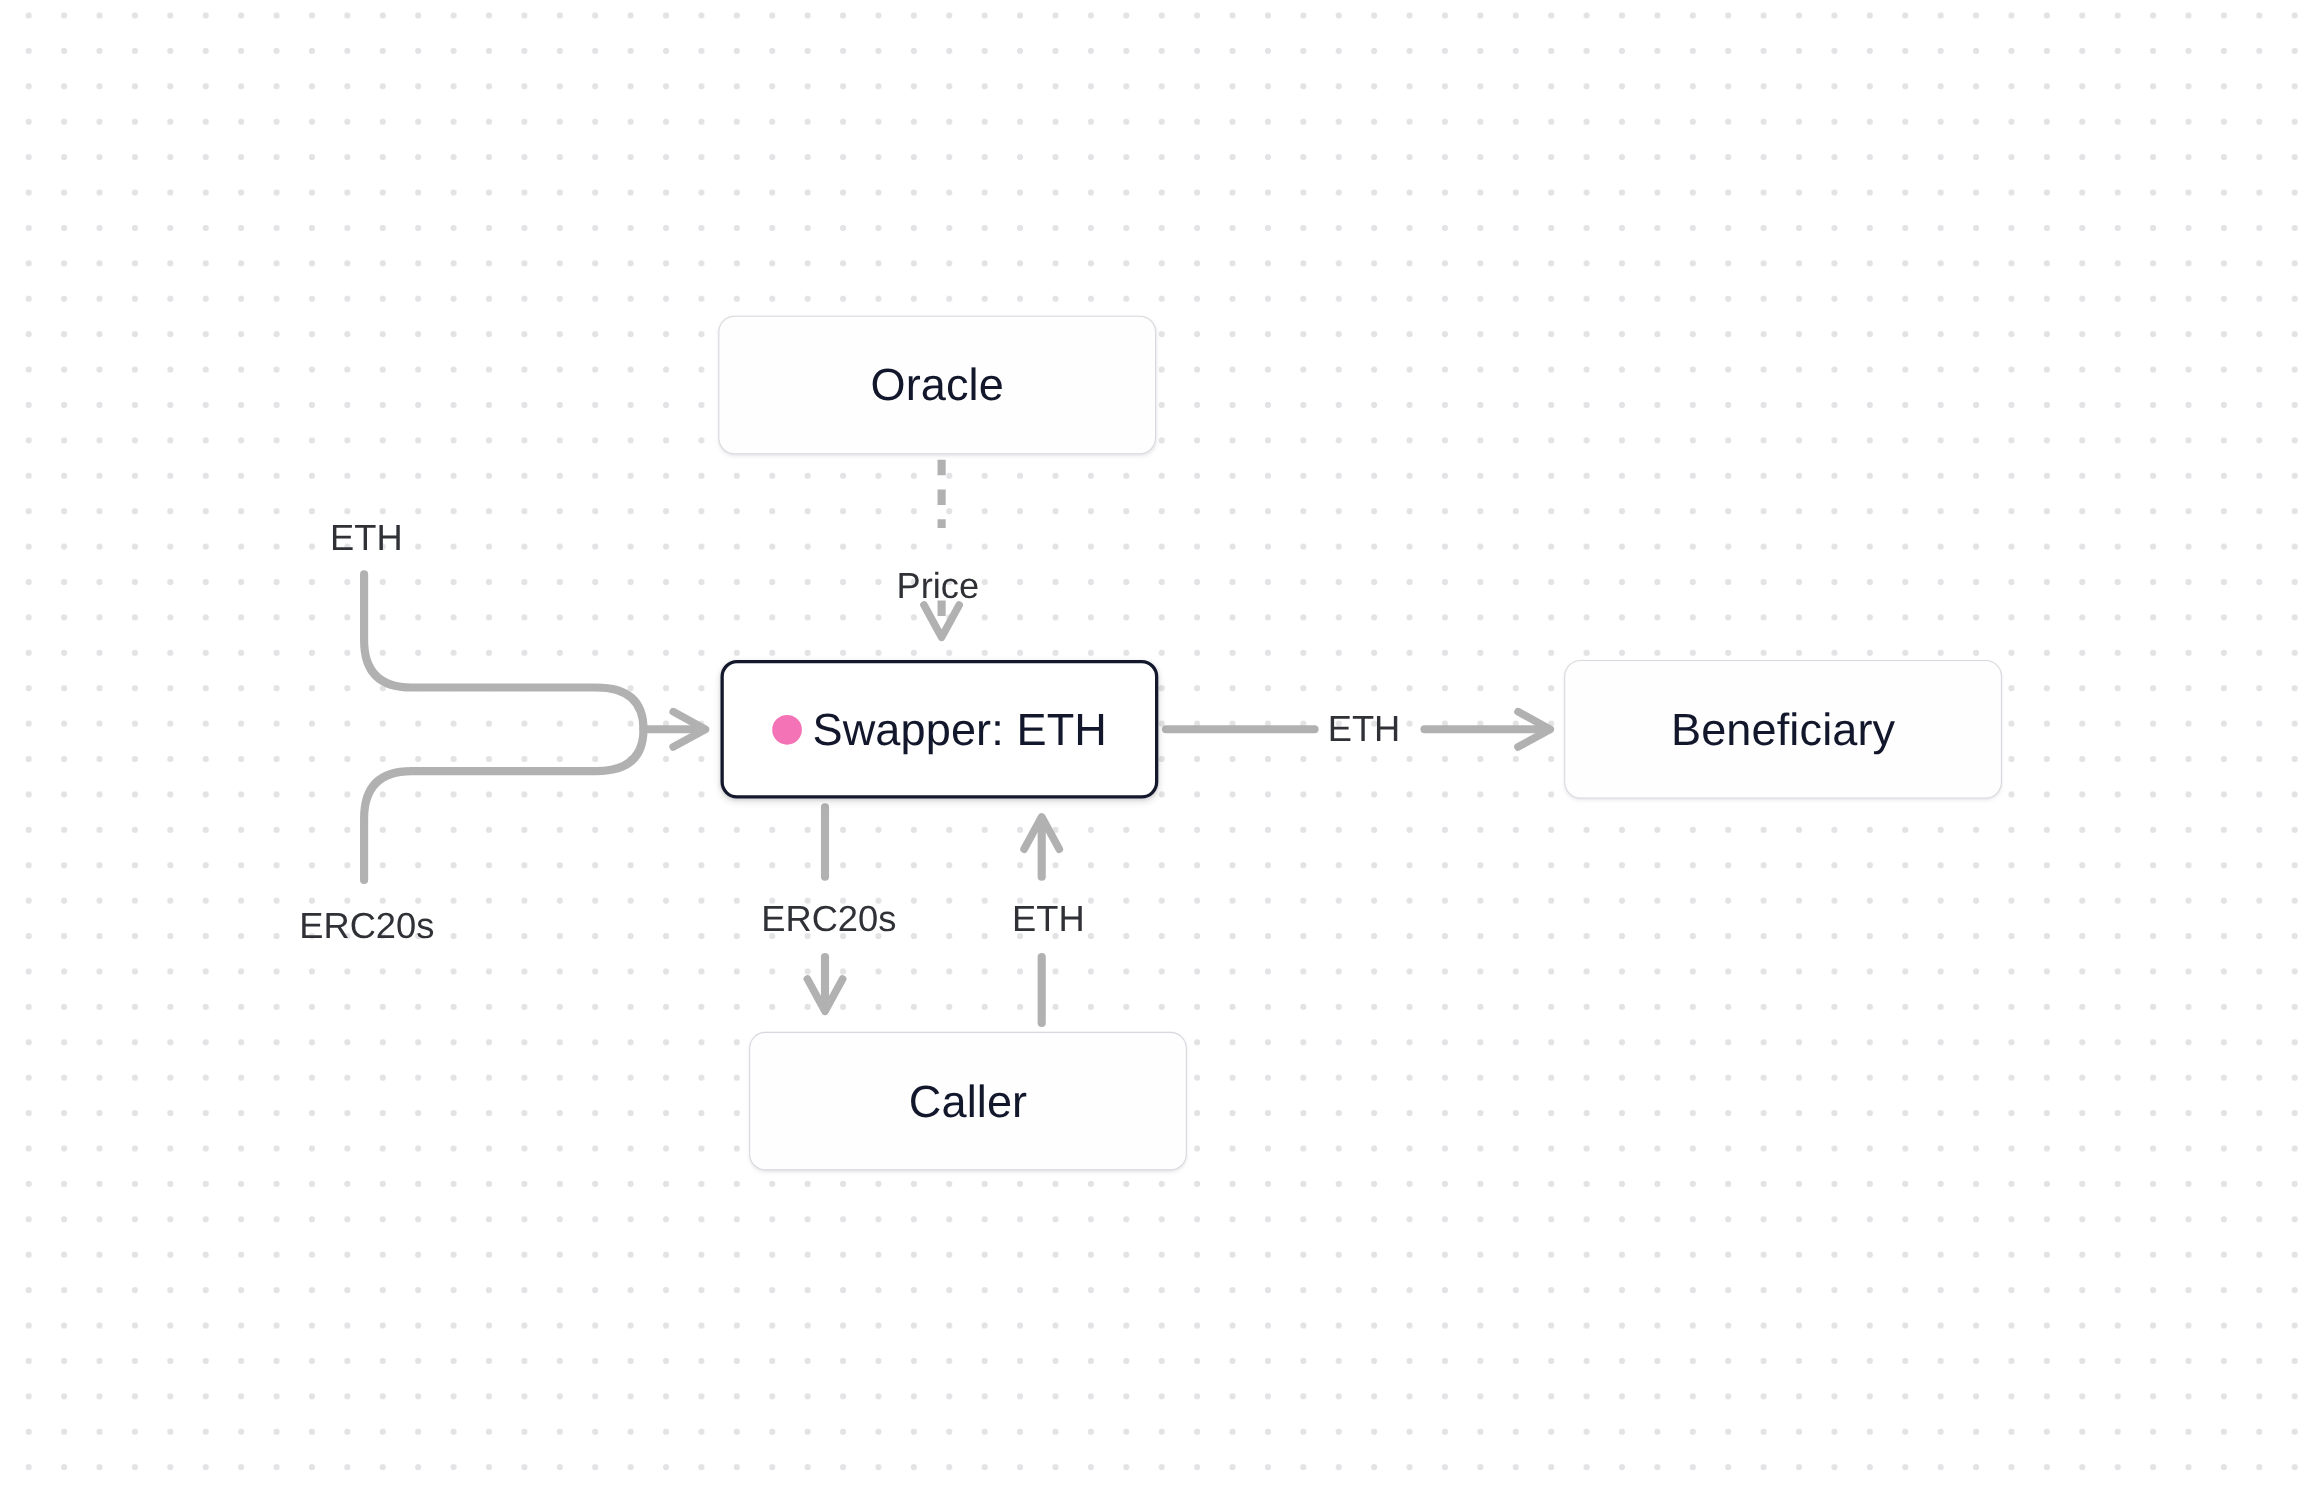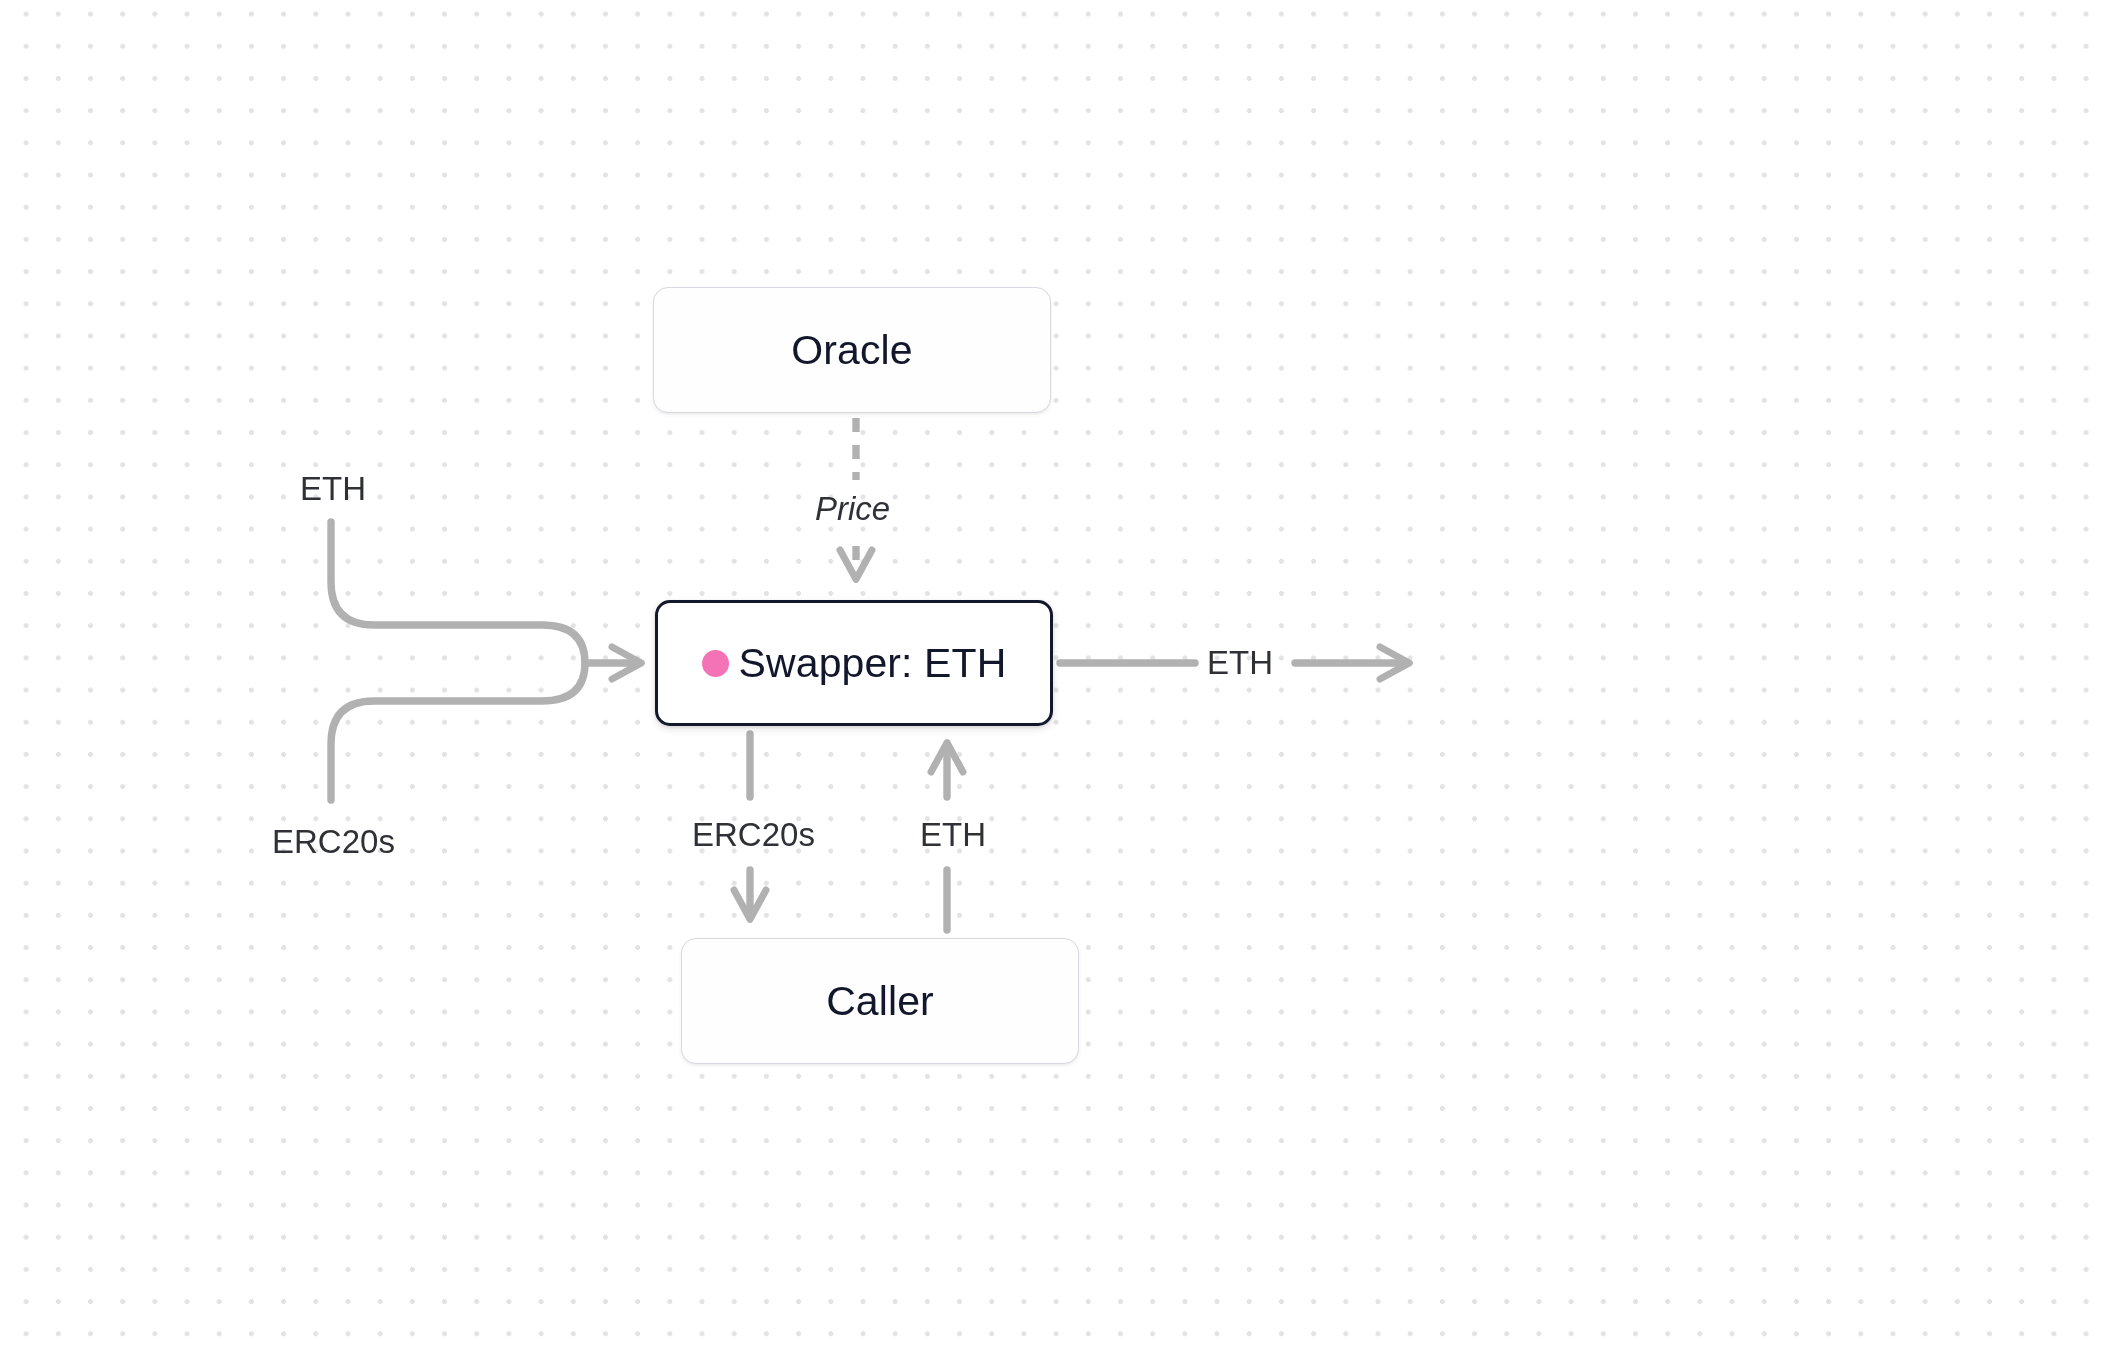--- a/index.html
+++ b/index.html
@@ -134,30 +134,33 @@
     <span class="node-label">Oracle</span>
   </div>
 
   <div class="node selected" style="left:655px; top:600px; width:398px; height:126px;">
     <span class="node-inner">
       <span class="status-dot" style="background:#f472b6;"></span>
       <span class="node-label">Swapper: ETH</span>
     </span>
   </div>
 
+  <div class="node" style="left:1422px; top:600px; width:398px; height:126px;">
+    <span class="node-label">Beneficiary</span>
+  </div>
 
   <div class="node" style="left:653px; top:938px; width:398px; height:126px;margin-left:28px;">
     <span class="node-label">Caller</span>
   </div>
 
   <div class="edge-label" style="left:300px; top:472px;">ETH</div>
 
   <div class="edge-label" style="left:272px; top:825px;">ERC20s</div>
 
-  <div class="edge-label" style="left:815px; top:492px;font-style:italic;">Price</div>
+  <div class="edge-label" style="left:815px; top:516px;">Price</div>
 
   <div class="edge-label" style="left:1207px; top:646px;">ETH</div>
 
   <div class="edge-label" style="left:692px; top:818px;">ERC20s</div>
 
   <div class="edge-label" style="left:920px; top:818px;">ETH</div>
 
 </div>
 
 </body></html>

